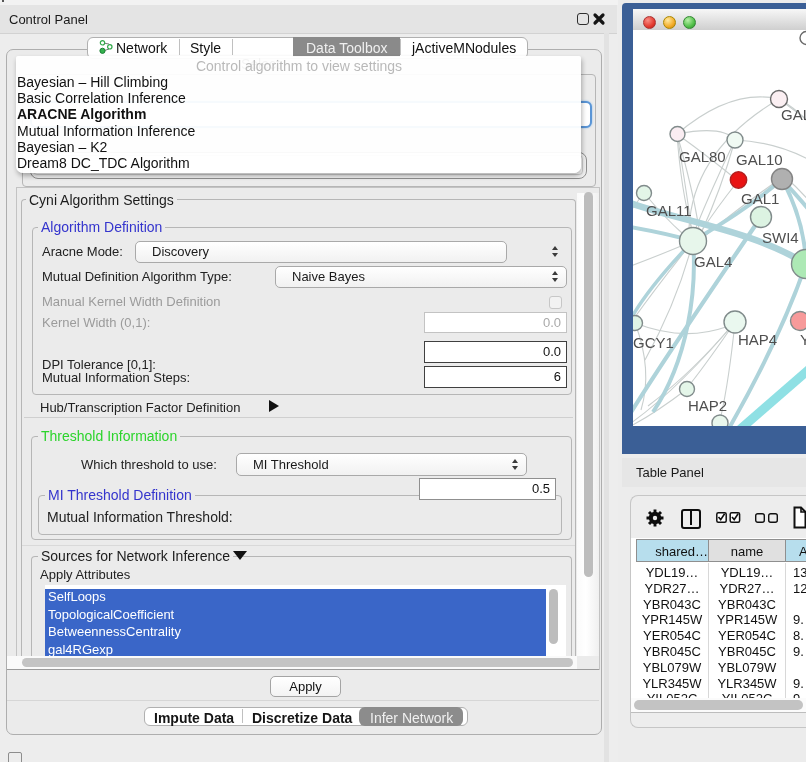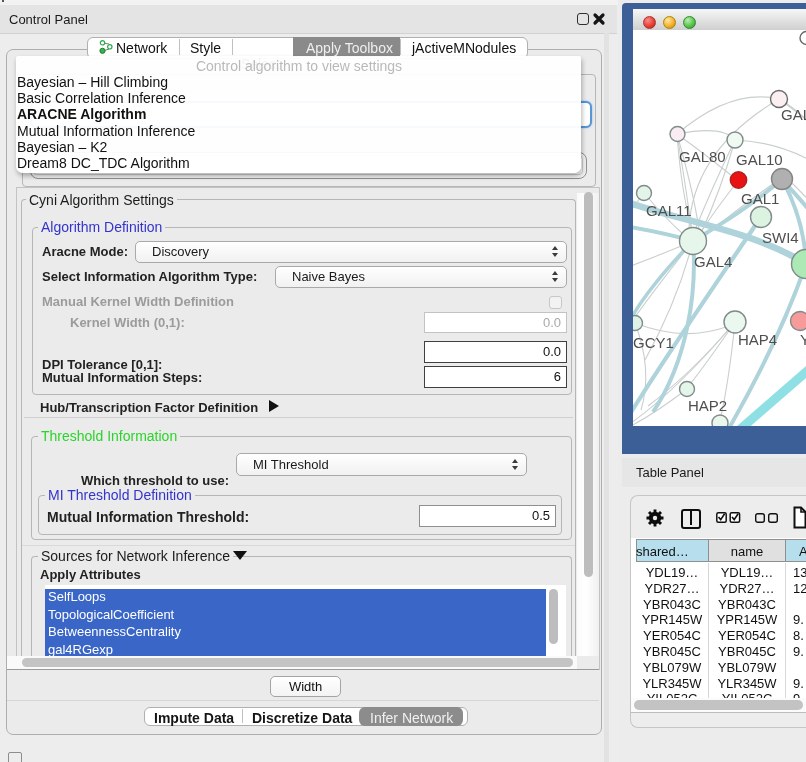--- a/index.html
+++ b/index.html
@@ -1,21 +1,21 @@
 <!DOCTYPE html>
 <html><head>
 <meta charset="utf-8">
 <style>
   html,body{margin:0;padding:0;}
   body{width:806px;height:762px;position:relative;overflow:hidden;
        font-family:"Liberation Sans", sans-serif;background:#ececec;}
   .abs{position:absolute;}
   .fs{position:absolute;border:1px solid #b6b6b6;border-radius:4px;}
   .fslab{position:absolute;font-size:14px;color:#1c1c1c;background:#ebebeb;padding:0 3px;line-height:13px;}
-  .blab{position:absolute;font-size:13px;font-weight:bold;color:#222;}
+  .blab{position:absolute;font-size:13px;font-weight:normal;color:#222;}
   .combo{position:absolute;background:linear-gradient(#ffffff,#f1f1f1);border:1px solid #a9a9a9;border-radius:5px;
          font-size:13px;color:#1a1a1a;line-height:20px;padding-left:16px;box-sizing:border-box;}
   .carrows{position:absolute;width:9px;font-size:0;}
   .carrows .up{width:0;height:0;border-left:3.5px solid transparent;border-right:3.5px solid transparent;
                border-bottom:4.5px solid #3a3a3a;margin-bottom:2.5px;}
   .carrows .dn{width:0;height:0;border-left:3.5px solid transparent;border-right:3.5px solid transparent;
                border-top:4.5px solid #3a3a3a;}
   .inp{position:absolute;background:#fff;box-sizing:border-box;font-size:13px;color:#111;
        text-align:right;padding-right:5px;line-height:20px;}
 </style>
@@ -47,95 +47,95 @@
 <div class="abs" style="left:400px;top:39px;width:1px;height:16px;background:#c0c0c0;"></div>
 <svg class="abs" style="left:99px;top:40px;" width="14" height="14" viewBox="0 0 14 14">
   <path d="M4 3 L10 4 M4 11 L10 9" stroke="#7a7a7a" stroke-width="1"></path>
   <circle cx="3.5" cy="2.8" r="2.2" fill="#fff" stroke="#2fa848" stroke-width="1.2"></circle>
   <circle cx="3.5" cy="10.8" r="2.6" fill="#35b24e" stroke="#1c7f35" stroke-width="1"></circle>
   <circle cx="10.8" cy="6.8" r="2.2" fill="#fff" stroke="#2fa848" stroke-width="1.2"></circle>
 </svg>
 <div class="abs" style="left:116px;top:40px;font-size:14px;color:#111;">Network</div>
 <div class="abs" style="left:190px;top:40px;font-size:14px;color:#111;">Style</div>
 <div class="abs" style="left:241px;top:56px;font-size:14px;color:#111;text-align:center;">Select</div>
-<div class="abs" style="left:306px;top:40px;font-size:14px;color:#efefef;">Apply Toolbox</div>
+<div class="abs" style="left:306px;top:40px;font-size:14px;color:#efefef;">Data Toolbox</div>
 <div class="abs" style="left:412px;top:40px;font-size:14px;color:#111;">jActiveMNodules</div>
 
 <div class="abs" style="left:16px;top:187px;width:584px;height:483px;border:1px solid #c3c3c3;box-sizing:border-box;"></div>
 
 <div class="fs" style="left:21px;top:199px;width:553px;height:461px;border-radius:4px 4px 0 0;border-bottom:none;"></div>
 <div class="fslab" style="left:26px;top:194px;">Cyni Algorithm Settings</div>
 
 <div class="fs" style="left:32px;top:227px;width:538px;height:166px;"></div>
 <div class="fslab" style="left:38px;top:221px;color:#3434cd;">Algorithm Definition</div>
 
 <div class="blab" style="left:42px;top:244px;">Aracne Mode:</div>
-<div class="combo" style="left:135px;top:241px;width:432px;height:22px;">Discovery</div>
+<div class="combo" style="left:135px;top:241px;width:372px;height:22px;">Discovery</div>
 <div class="carrows" style="left:552px;top:246px;">
     <div class="up"></div>
     <div class="dn"></div>
   </div>
 
-<div class="blab" style="left:42px;top:269px;">Select Information Algorithm Type:</div>
+<div class="blab" style="left:42px;top:269px;">Mutual Definition Algorithm Type:</div>
 <div class="combo" style="left:275px;top:266px;width:292px;height:22px;">Naive Bayes</div>
 <div class="carrows" style="left:552px;top:271px;">
     <div class="up"></div>
     <div class="dn"></div>
   </div>
 
 <div class="blab" style="left:42px;top:294px;color:#9b9b9b;">Manual Kernel Width Definition</div>
 <div class="abs" style="left:549px;top:296px;width:11px;height:11px;border:1px solid #c7c7c7;border-radius:3px;background:#f2f2f2;"></div>
 
-<div class="blab" style="left:42px;top:315px;color:#9b9b9b;margin-left:28px;">Kernel Width (0,1):</div>
+<div class="blab" style="left:42px;top:315px;color:#9b9b9b;">Kernel Width (0,1):</div>
 <div class="inp" style="left:424px;top:312px;width:143px;height:21px;border:1px solid #c3c3c3;color:#a9a9a9;">0.0</div>
 
 <div class="blab" style="left:42px;top:345px;margin-top:12px;">DPI Tolerance [0,1]:</div>
 <div class="inp" style="left:424px;top:341px;width:143px;height:22px;border:1.5px solid #404040;">0.0</div>
 
 <div class="blab" style="left:42px;top:370px;">Mutual Information Steps:</div>
 <div class="inp" style="left:424px;top:366px;width:143px;height:22px;border:1.5px solid #404040;">6</div>
 
 <div class="blab" style="left:40px;top:400px;">Hub/Transcription Factor Definition</div>
 <div class="abs" style="left:269px;top:400px;width:0;height:0;border-top:6.5px solid transparent;border-bottom:6.5px solid transparent;border-left:10px solid #111;"></div>
 <div class="abs" style="left:24px;top:417px;width:549px;height:1px;background:#cfcfcf;"></div>
 
 <div class="fs" style="left:31px;top:436px;width:539px;height:102px;"></div>
 <div class="fslab" style="left:38px;top:430px;color:#2bd42b;">Threshold Information</div>
 
-<div class="blab" style="left:81px;top:457px;margin-top:16px;">Which threshold to use:</div>
+<div class="blab" style="left:81px;top:457px;">Which threshold to use:</div>
 <div class="combo" style="left:236px;top:453px;width:291px;height:23px;line-height:22px;">MI Threshold</div>
 <div class="carrows" style="left:512px;top:459px;">
     <div class="up"></div>
     <div class="dn"></div>
   </div>
 
 <div class="fs" style="left:38px;top:495px;width:522px;height:38px;"></div>
 <div class="fslab" style="left:45px;top:489px;color:#3434cd;">MI Threshold Definition</div>
 <div class="blab" style="left:47px;top:509px;font-size:14px;">Mutual Information Threshold:</div>
-<div class="inp" style="left:419px;top:505px;width:137px;height:22px;border:1px solid #8f8f8f;">0.5</div>
+<div class="inp" style="left:419px;top:478px;width:137px;height:22px;border:1px solid #8f8f8f;">0.5</div>
 
 <div class="abs" style="left:22px;top:545px;width:553px;height:1px;background:#d9d9d9;"></div>
 
 <div class="fs" style="left:31px;top:556px;width:539px;height:100px;border-radius:4px 4px 0 0;border-bottom:none;"></div>
 <div class="fslab" style="left:38px;top:550px;">Sources for Network Inference</div>
 <div class="abs" style="left:233px;top:551px;width:0;height:0;border-left:7px solid transparent;border-right:7px solid transparent;border-top:9px solid #111;"></div>
 <div class="blab" style="left:40px;top:567px;">Apply Attributes</div>
 
 <div class="abs" style="left:45px;top:585px;width:521px;height:71px;background:#fff;"></div>
 <div class="abs" style="left:45px;top:588.5px;width:501px;height:67px;background:#3a66c8;"></div>
 <div class="abs" style="left:48px;top:588px;font-size:13px;line-height:17.5px;color:#fff;">SelfLoops<br>TopologicalCoefficient<br>BetweennessCentrality<br>gal4RGexp</div>
 <div class="abs" style="left:549px;top:589px;width:9px;height:55px;background:#bdbdbd;border-radius:5px;"></div>
 
 <div class="abs" style="left:577px;top:193px;width:22px;height:463px;background:linear-gradient(90deg,#fafafa,#ffffff 40%,#f0f0f0);"></div>
 <div class="abs" style="left:584px;top:192px;width:9px;height:385px;background:#bdbdbd;border-radius:5px;"></div>
 <div class="abs" style="left:7px;top:656px;width:570px;height:13px;background:#fafafa;"></div>
 <div class="abs" style="left:22px;top:658px;width:551px;height:9px;background:#c4c4c4;border-radius:5px;"></div>
 <div class="abs" style="left:7px;top:669px;width:592px;height:1px;background:#9a9a9a;"></div>
 
-<div class="abs" style="left:270px;top:676px;width:69px;height:19px;background:linear-gradient(#ffffff,#f3f3f3);border:1px solid #a4a4a4;border-radius:5px;text-align:center;font-size:13px;color:#111;line-height:19px;">Width</div>
+<div class="abs" style="left:270px;top:676px;width:69px;height:19px;background:linear-gradient(#ffffff,#f3f3f3);border:1px solid #a4a4a4;border-radius:5px;text-align:center;font-size:13px;color:#111;line-height:19px;">Apply</div>
 
 <div class="abs" style="left:7px;top:700px;width:592px;height:1px;background:#d6d6d6;"></div>
 <div class="abs" style="left:144px;top:707px;width:322px;height:17px;background:#fff;border:1px solid #b0b0b0;border-radius:6px;"></div>
 <div class="abs" style="left:242px;top:709px;width:1px;height:14px;background:#c0c0c0;"></div>
 <div class="abs" style="left:359px;top:707px;width:104px;height:19px;background:#8c8c8c;border-radius:6px;"></div>
 <div class="abs" style="left:154px;top:710px;font-size:14px;font-weight:bold;color:#151515;">Impute Data</div>
 <div class="abs" style="left:252px;top:710px;font-size:14px;font-weight:bold;color:#151515;">Discretize Data</div>
 <div class="abs" style="left:370px;top:710px;font-size:14px;color:#f0f0f0;">Infer Network</div>
 
 <div class="abs" style="left:16px;top:56px;width:565px;height:117px;background:rgba(255,255,255,0.95);
@@ -261,21 +261,21 @@
 </svg>
 <svg class="abs" style="left:793px;top:506px;" width="13" height="23" viewBox="0 0 13 23">
   <path d="M1.5 1.5 L8 1.5 L12.5 6 L12.5 21.5 L1.5 21.5 Z" fill="#fff" stroke="#111" stroke-width="2"></path>
   <path d="M8 1.5 L8 6 L12.5 6" fill="none" stroke="#111" stroke-width="1.6"></path>
 </svg>
 
 <div class="abs" style="left:631px;top:538px;width:175px;height:175px;background:#fff;"></div>
 <div class="abs" style="left:636px;top:539px;width:71px;height:21px;background:#b7deed;border:1px solid #8f8f8f;border-right:none;"></div>
 <div class="abs" style="left:708px;top:539px;width:76px;height:21px;background:#e0e0e0;border:1px solid #8f8f8f;"></div>
 <div class="abs" style="left:785px;top:539px;width:21px;height:21px;background:#b7deed;border:1px solid #8f8f8f;border-right:none;"></div>
-<div class="abs" style="left:636px;top:544px;width:72px;text-align:left;font-size:13px;color:#111;">shared…</div>
+<div class="abs" style="left:636px;top:544px;width:72px;text-align:right;font-size:13px;color:#111;">shared…</div>
 <div class="abs" style="left:709px;top:544px;width:76px;text-align:center;font-size:13px;color:#111;">name</div>
 <div class="abs" style="left:799px;top:544px;font-size:13px;color:#111;">A</div>
 <div class="abs" style="left:708px;top:563px;width:1px;height:137px;background:#d8d8d8;"></div>
 <div class="abs" style="left:785px;top:563px;width:1px;height:137px;background:#d8d8d8;"></div>
 <div class="abs" style="left:636px;top:565px;width:72px;text-align:center;font-size:13px;line-height:15.8px;color:#111;overflow:hidden;height:133px;">
 YDL19…<br>YDR27…<br>YBR043C<br>YPR145W<br>YER054C<br>YBR045C<br>YBL079W<br>YLR345W<br>YIL052C</div>
 <div class="abs" style="left:709px;top:565px;width:76px;text-align:center;font-size:13px;line-height:15.8px;color:#111;overflow:hidden;height:133px;">
 YDL19…<br>YDR27…<br>YBR043C<br>YPR145W<br>YER054C<br>YBR045C<br>YBL079W<br>YLR345W<br>YIL052C</div>
 <div class="abs" style="left:793px;top:565px;width:16px;font-size:13px;line-height:15.8px;color:#111;overflow:hidden;height:133px;">
 13<br>12<br>&nbsp;<br>9.<br>8.<br>9.<br>&nbsp;<br>9.<br>9.</div>

